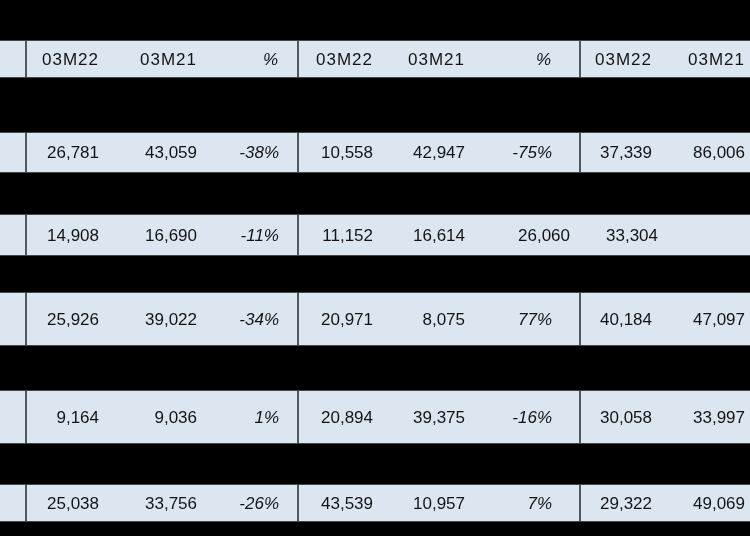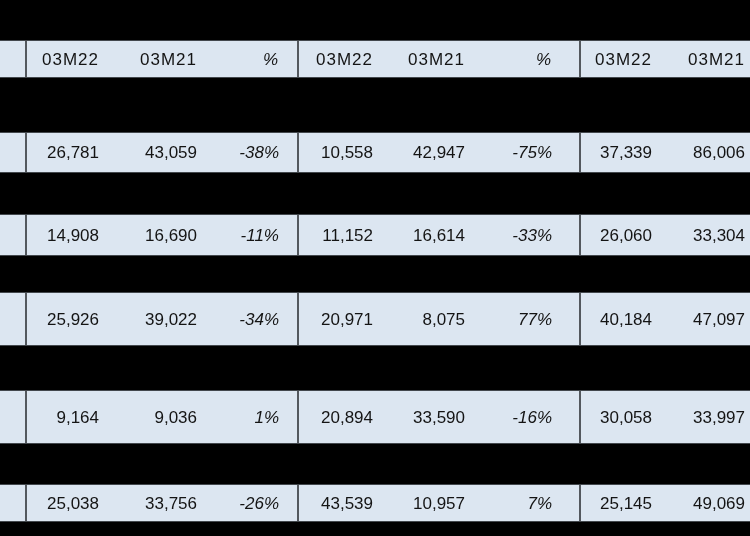--- a/index.html
+++ b/index.html
@@ -80,21 +80,20 @@
 
   <div class="band dark h41"></div>
 
   <div class="band light h42">
     <div class="cell label"></div>
     <div class="cell c1">14,908</div>
     <div class="cell c2">16,690</div>
     <div class="cell c3">-11%</div>
     <div class="cell c4">11,152</div>
     <div class="cell c5">16,614</div>
-    <div class="cell c6">-33%</div>
     <div class="cell c7">26,060</div>
     <div class="cell c8">33,304</div>
   </div>
 
   <div class="band dark h36"></div>
 
   <div class="band light h43">
     <div class="cell label"></div>
     <div class="cell c1">25,926</div>
     <div class="cell c2">39,022</div>
@@ -107,35 +106,35 @@
   </div>
 
   <div class="band dark h44"></div>
 
   <div class="band light h43">
     <div class="cell label"></div>
     <div class="cell c1">9,164</div>
     <div class="cell c2">9,036</div>
     <div class="cell c3">1%</div>
     <div class="cell c4">20,894</div>
-    <div class="cell c5">33,590</div>
+    <div class="cell c5">39,375</div>
     <div class="cell c6">-16%</div>
     <div class="cell c7">30,058</div>
     <div class="cell c8">33,997</div>
   </div>
 
   <div class="band dark h40"></div>
 
   <div class="band light h38">
     <div class="cell label"></div>
     <div class="cell c1">25,038</div>
     <div class="cell c2">33,756</div>
     <div class="cell c3">-26%</div>
     <div class="cell c4">43,539</div>
     <div class="cell c5">10,957</div>
     <div class="cell c6">7%</div>
-    <div class="cell c7">25,145</div>
+    <div class="cell c7">29,322</div>
     <div class="cell c8">49,069</div>
   </div>
 
   <div class="band dark h47"></div>
 
 </div>
 
 </body></html>

